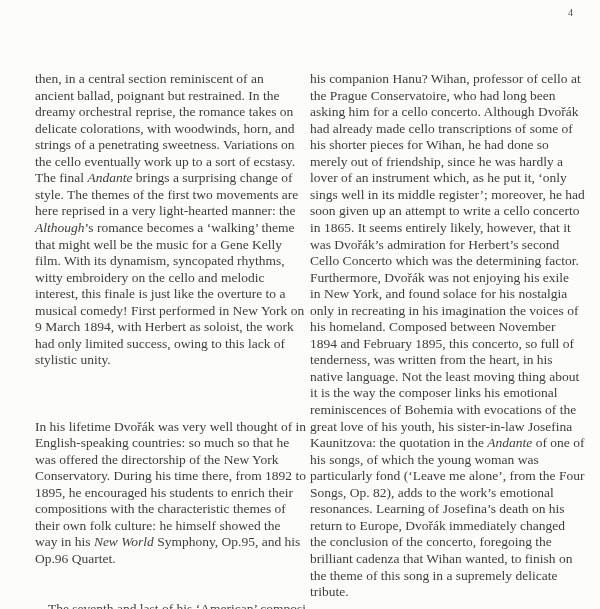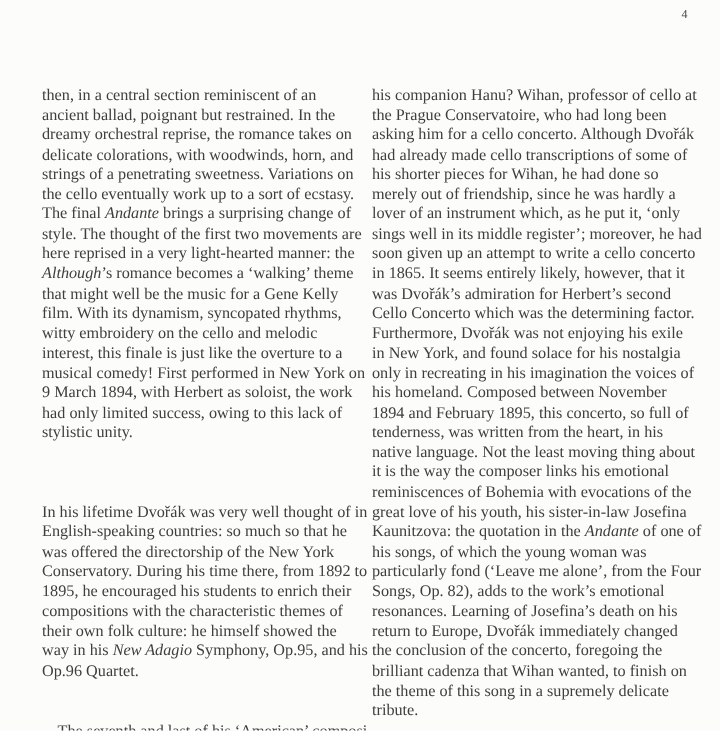--- a/index.html
+++ b/index.html
@@ -47,39 +47,39 @@
   <div class="page-number">4</div>
 
   <div class="col col-left">
     <p><span>then, in a central section reminiscent of an
 ancient ballad, poignant but restrained. In the
 dreamy orchestral reprise, the romance takes on
 delicate colorations, with woodwinds, horn, and
 strings of a penetrating sweetness. Variations on
 the cello eventually work up to a sort of ecstasy.
 The final </span><em>Andante</em><span> brings a surprising change of
-style. The thought of the first two movements are
+style. The themes of the first two movements are
 here reprised in a very light-hearted manner: the
 </span><em>Although</em><span>’s romance becomes a ‘walking’ theme
 that might well be the music for a Gene Kelly
 film. With its dynamism, syncopated rhythms,
 witty embroidery on the cello and melodic
 interest, this finale is just like the overture to a
 musical comedy! First performed in New York on
 9 March 1894, with Herbert as soloist, the work
 had only limited success, owing to this lack of
 stylistic unity.</span></p>
     <p class="section-gap"><span>In his lifetime Dvořák was very well thought of in
 English-speaking countries: so much so that he
 was offered the directorship of the New York
 Conservatory. During his time there, from 1892 to
 1895, he encouraged his students to enrich their
 compositions with the characteristic themes of
 their own folk culture: he himself showed the
-way in his </span><em>New Adagio</em><span> Symphony, Op.95, and his
+way in his </span><em>New World</em><span> Symphony, Op.95, and his
 Op.96 Quartet.</span></p>
     <p class="indent"><span>The seventh and last of his ‘American’ composi-
 tions, the Cello Concerto, Op.104, likewise makes
 a feature of national themes, but these are almost
 exclusively Czech. In 1894 Dvořák, on holiday in
 Bohemia, had given in to the insistent requests of</span></p>
   </div>
 
   <div class="col col-right">
     <p><span>his companion Hanu? Wihan, professor of cello at

